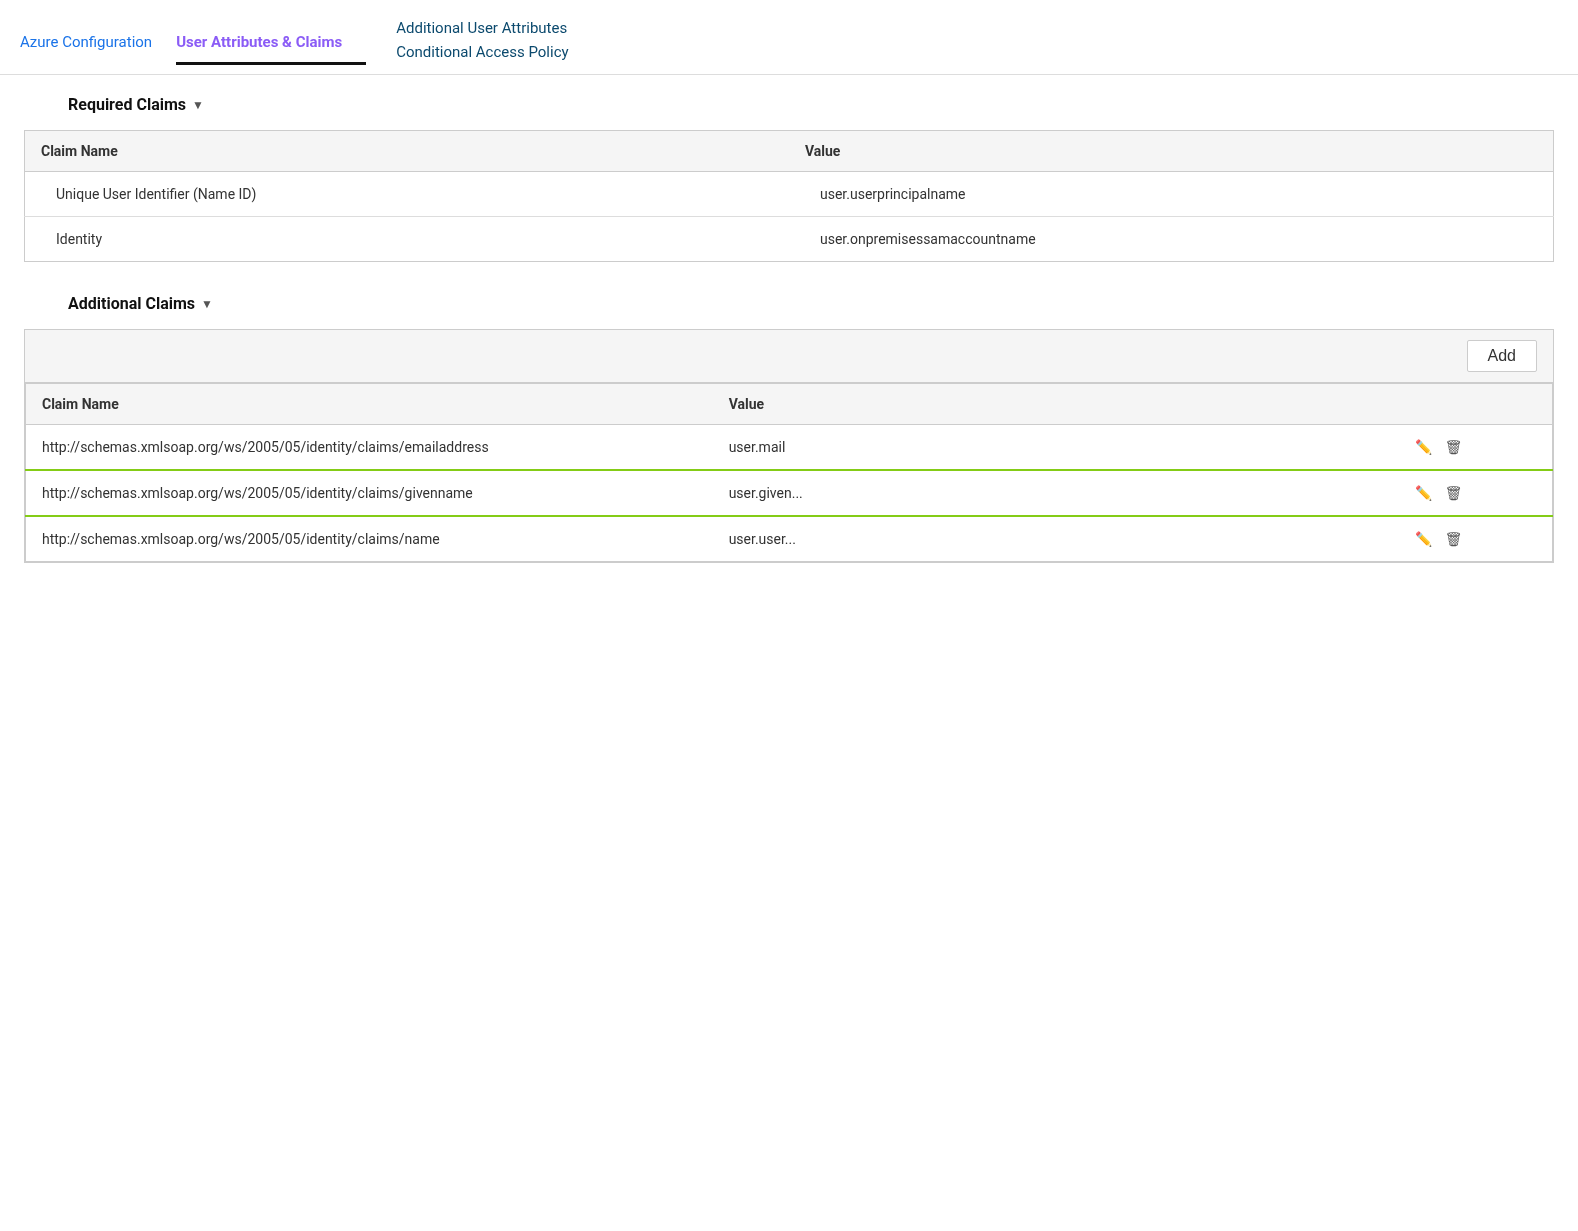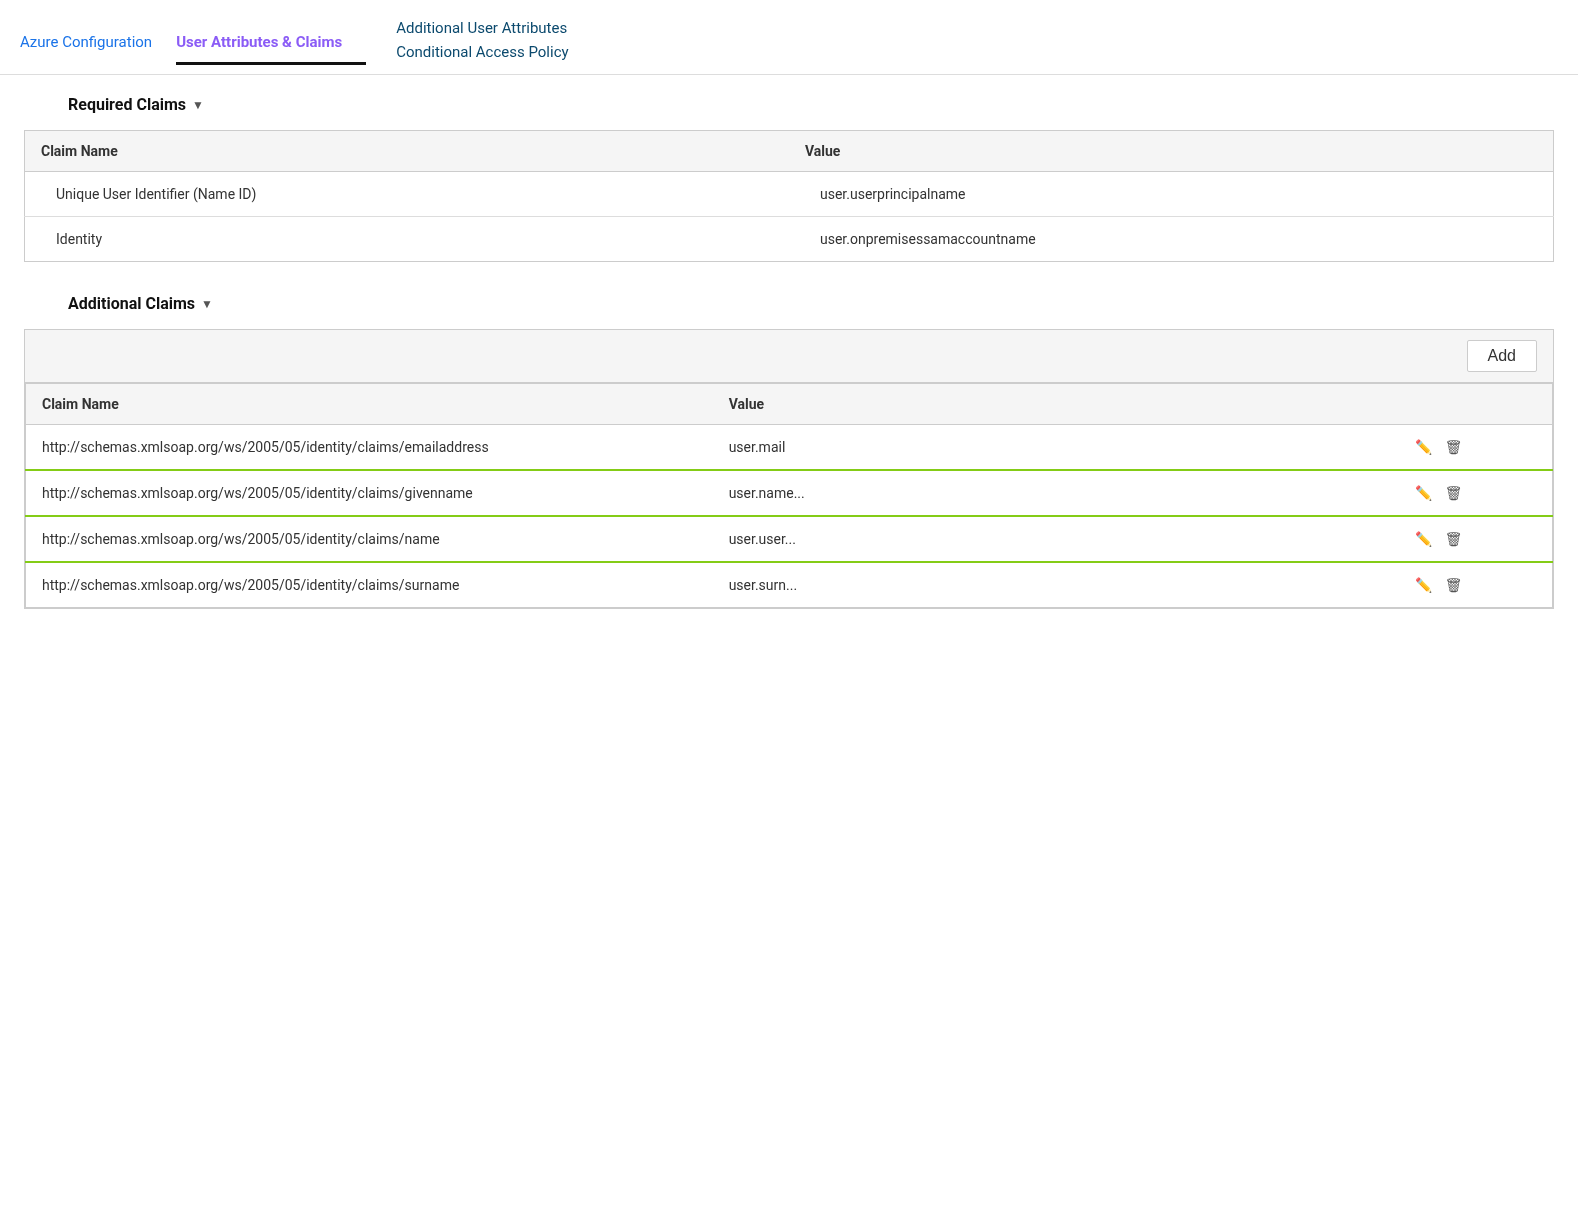--- a/index.html
+++ b/index.html
@@ -204,39 +204,31 @@
       <tr>
       <td>http://schemas.xmlsoap.org/ws/2005/05/identity/claims/emailaddress</td>
       <td>user.mail</td>
       <td>
         <span class="action-icon" title="Edit">✏️</span>
         <span class="action-icon" title="Delete">🗑</span>
       </td>
     </tr>
           <tr>
       <td>http://schemas.xmlsoap.org/ws/2005/05/identity/claims/givenname</td>
-      <td>user.name...</td>
+      <td>user.given...</td>
       <td>
         <span class="action-icon" title="Edit">✏️</span>
         <span class="action-icon" title="Delete">🗑</span>
       </td>
     </tr>
           <tr>
       <td>http://schemas.xmlsoap.org/ws/2005/05/identity/claims/name</td>
       <td>user.user...</td>
       <td>
         <span class="action-icon" title="Edit">✏️</span>
         <span class="action-icon" title="Delete">🗑</span>
       </td>
     </tr>
-          <tr>
-      <td>http://schemas.xmlsoap.org/ws/2005/05/identity/claims/surname</td>
-      <td>user.surn...</td>
-      <td>
-        <span class="action-icon" title="Edit">✏️</span>
-        <span class="action-icon" title="Delete">🗑</span>
-      </td>
-    </tr>
         </tbody>
     </table>
   </div>
 
 </div>
 
 </body></html>

